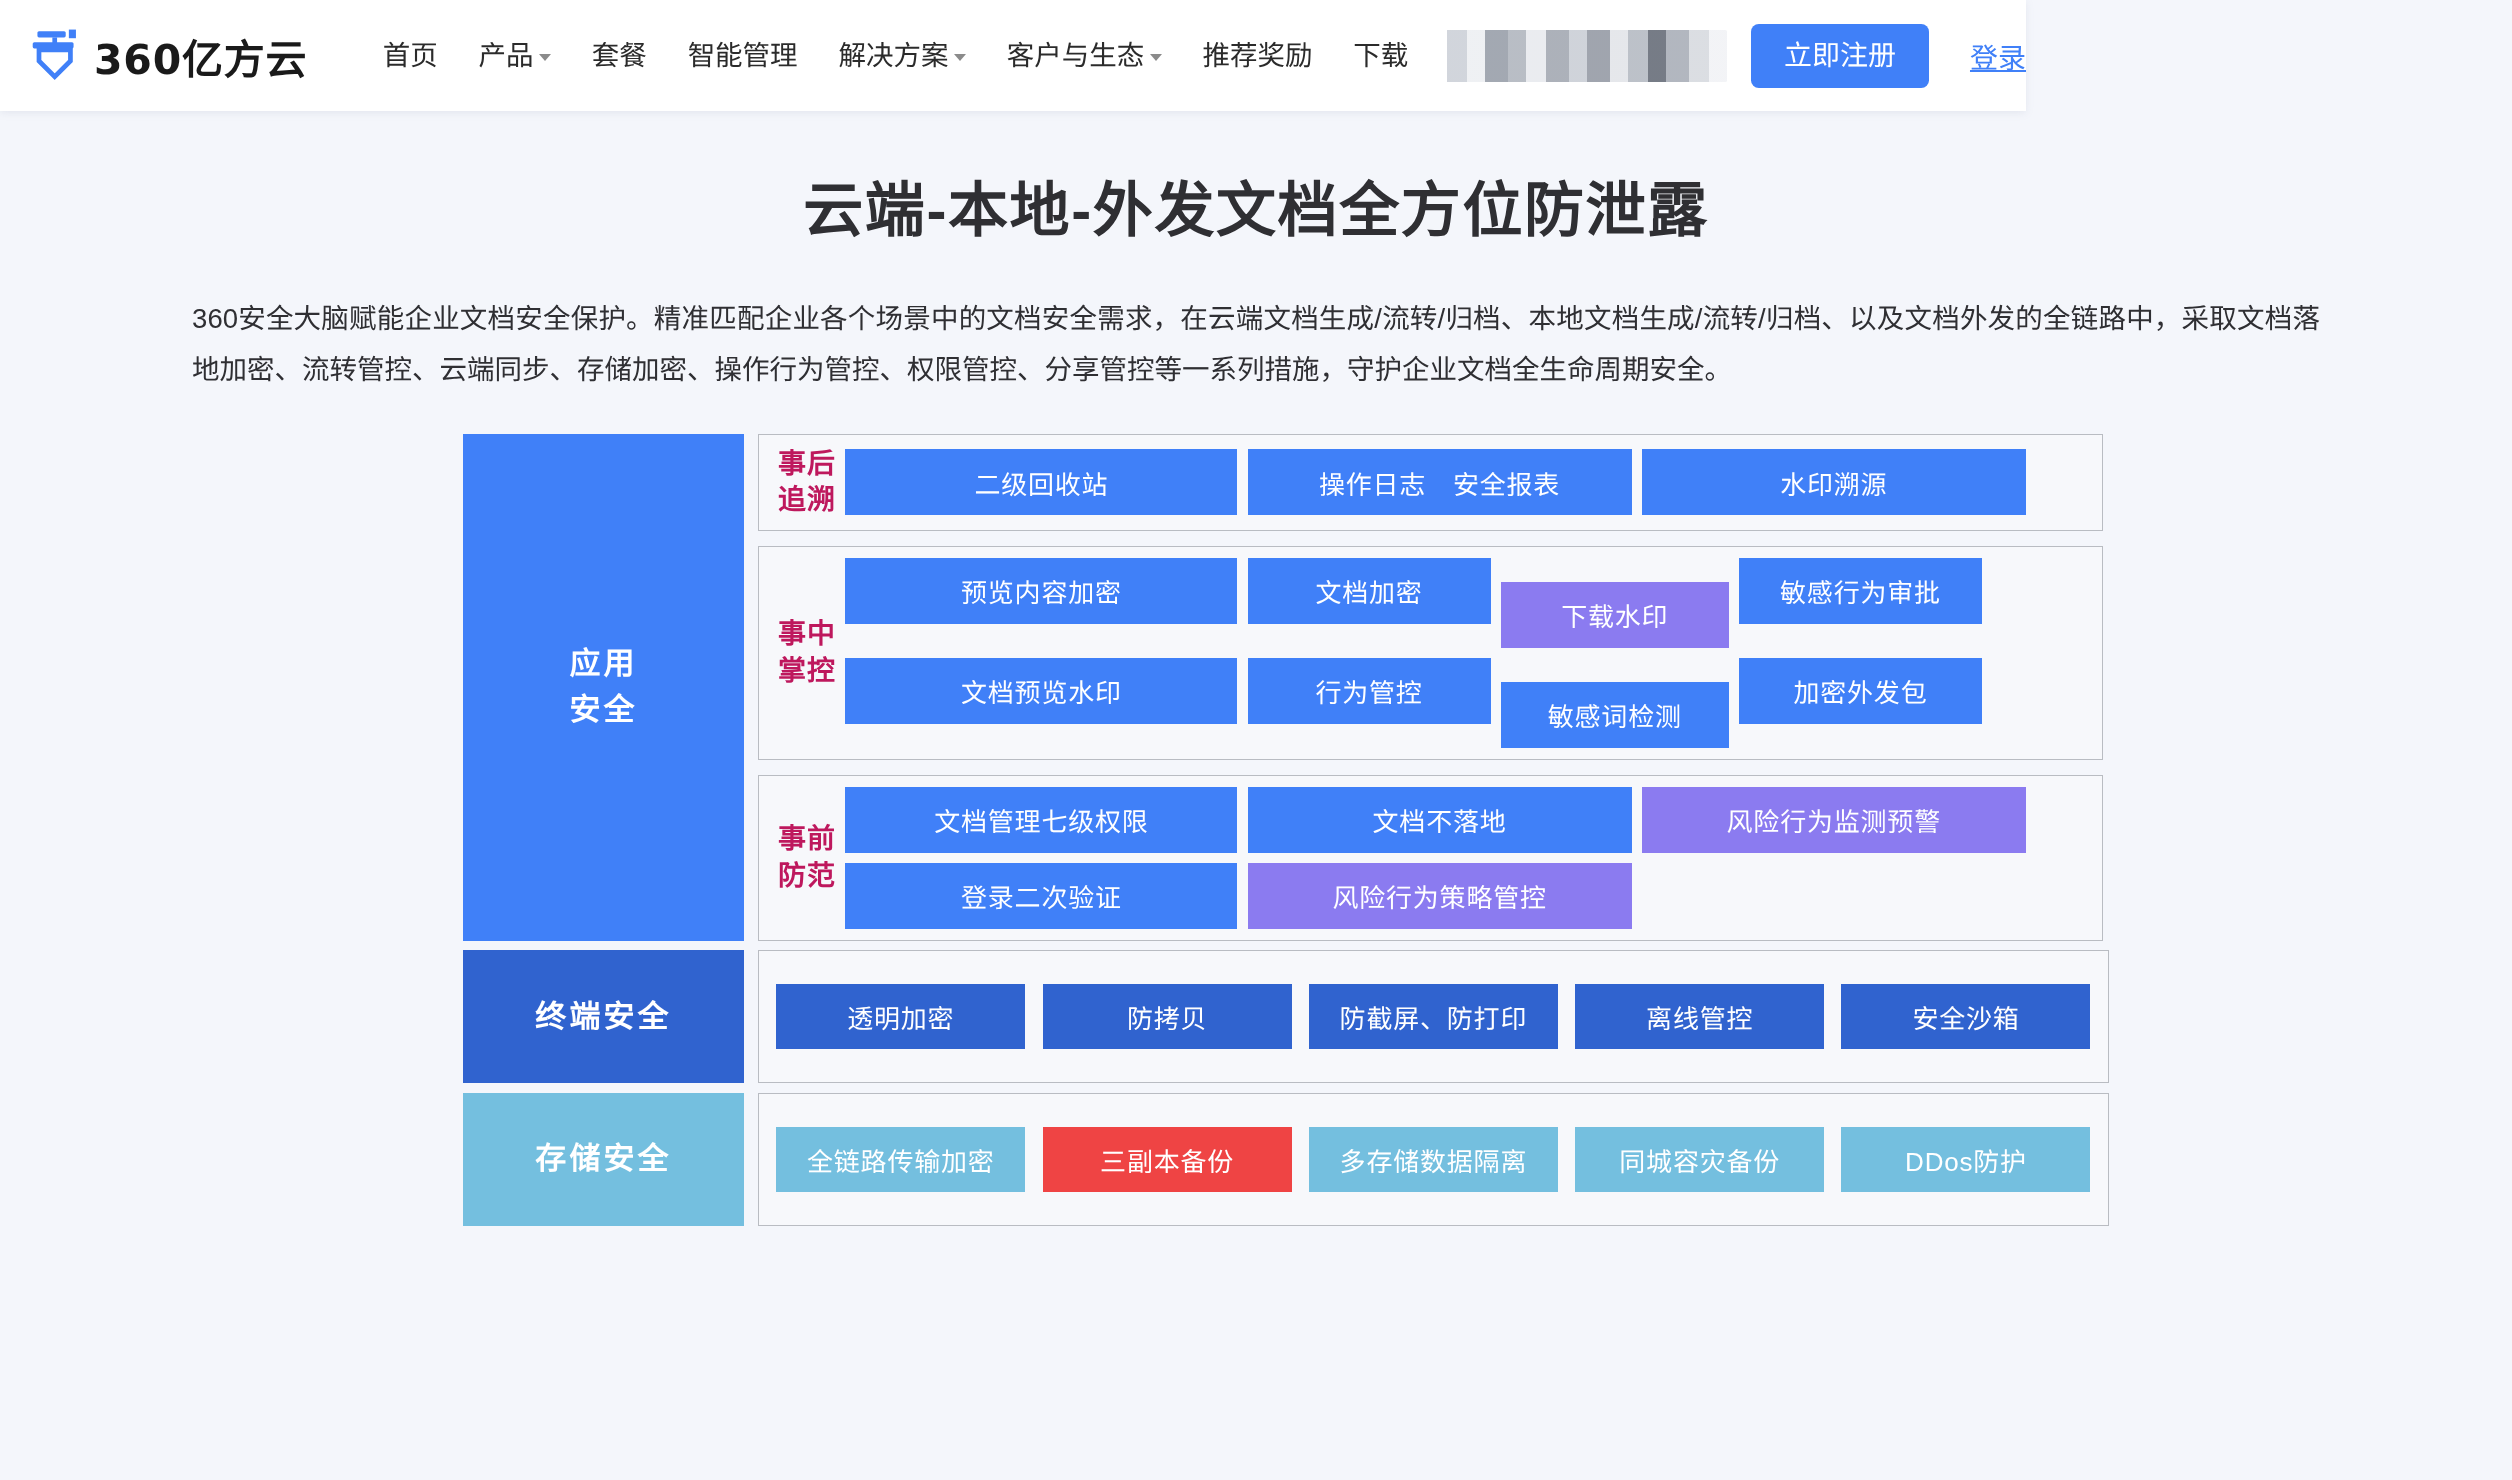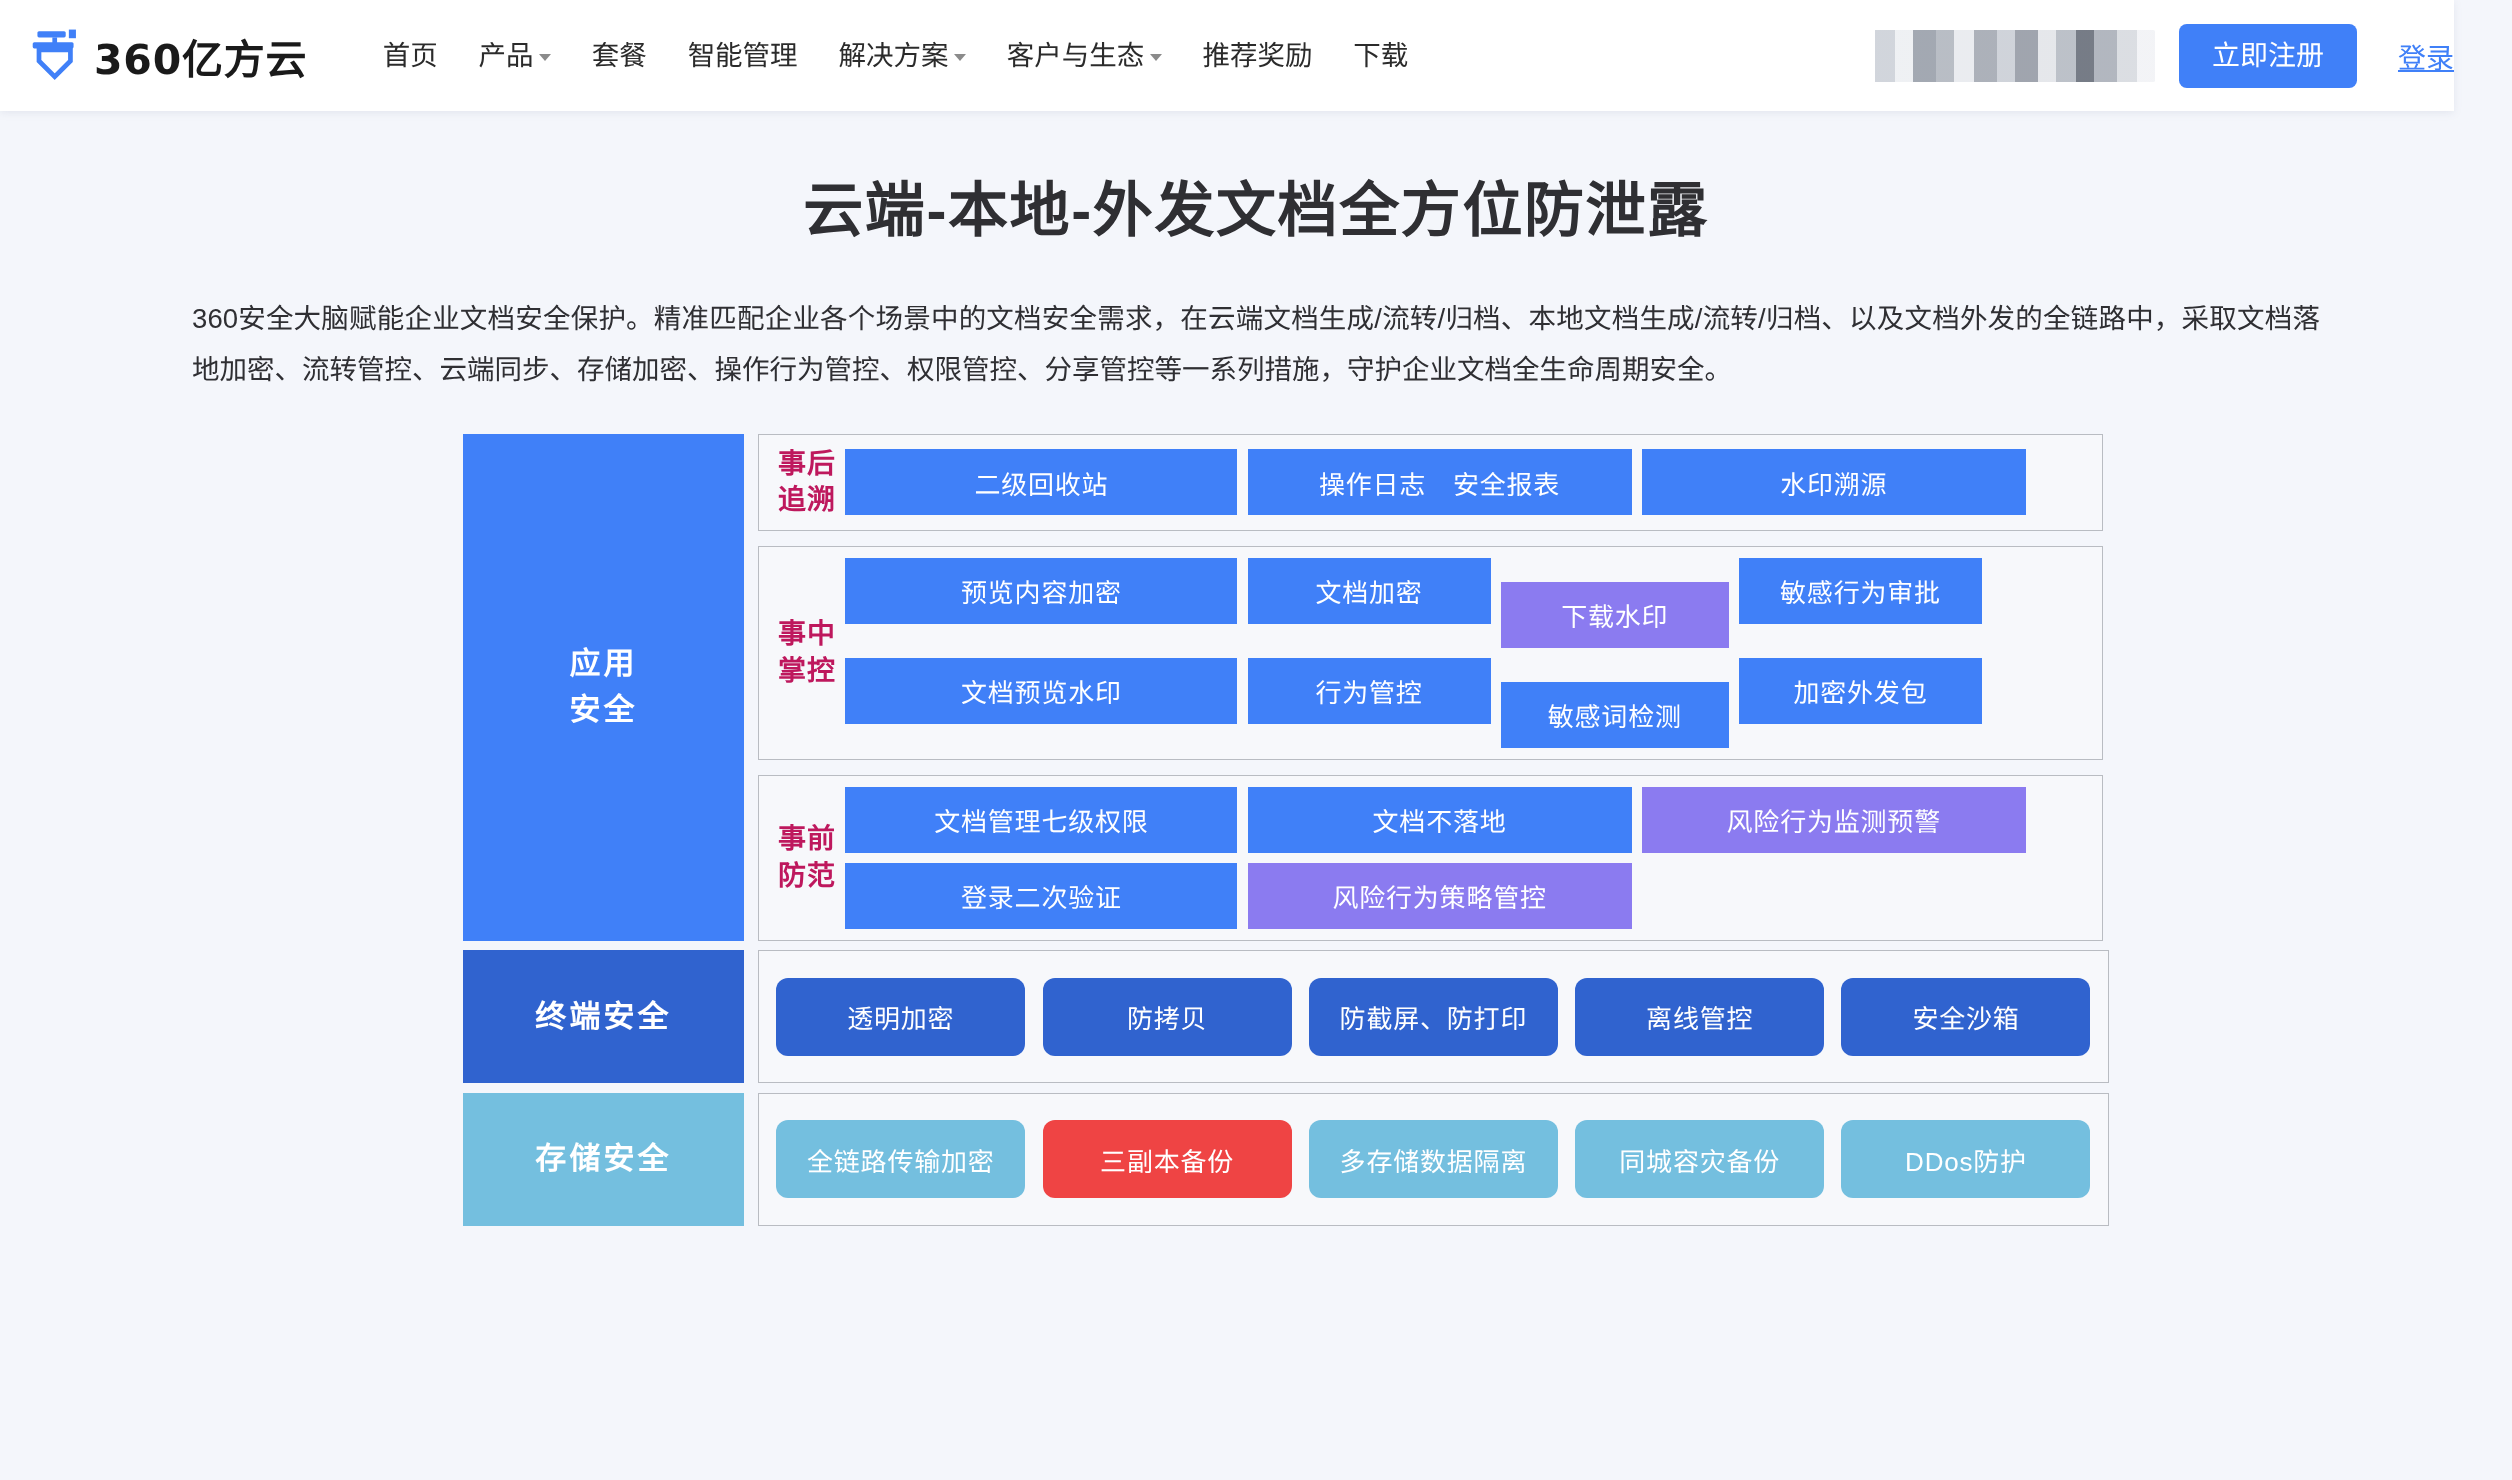--- a/index.html
+++ b/index.html
@@ -8,21 +8,21 @@
     width: 2512px;
     height: 1481px;
     overflow: hidden;
     background: #f4f6fb;
     font-family: "Liberation Sans", "DejaVu Sans", sans-serif;
   }
 
   
   .site-header {
     position: relative;
-    width: 2454px;
+    width: 2026px;
     height: 111px;
     background: #ffffff;
     display: flex;
     align-items: center;
     padding-left: 31px;
     box-shadow: 0 2.4px 7.8px rgba(120,130,160,0.13);
     z-index: 10;
   }
   .brand {
     display: flex;
@@ -202,28 +202,27 @@
     border: 1.6px solid #b9bcc2;
     background: #f7f8fb;
     display: flex;
     align-items: center;
     justify-content: flex-start;
     gap: 17.3px;
     padding: 20.4px 17.3px;
   }
   .flat-tile {
     flex: 0 0 249px;
-    height: 78px;
+    height: 65px;
     color: #fff;
     font-size: 26px;
     display: flex; align-items: center; justify-content: center;
     white-space: nowrap;
     cursor: pointer;
     letter-spacing: 0.8px;
-    border-radius: 12px;
   }
   .row-terminal .cat-block { height: 133px; }
   .row-storage  .cat-block { height: 133px; }
 </style>
 </head>
 <body>
 
 <header class="site-header">
 
   <div class="brand">

